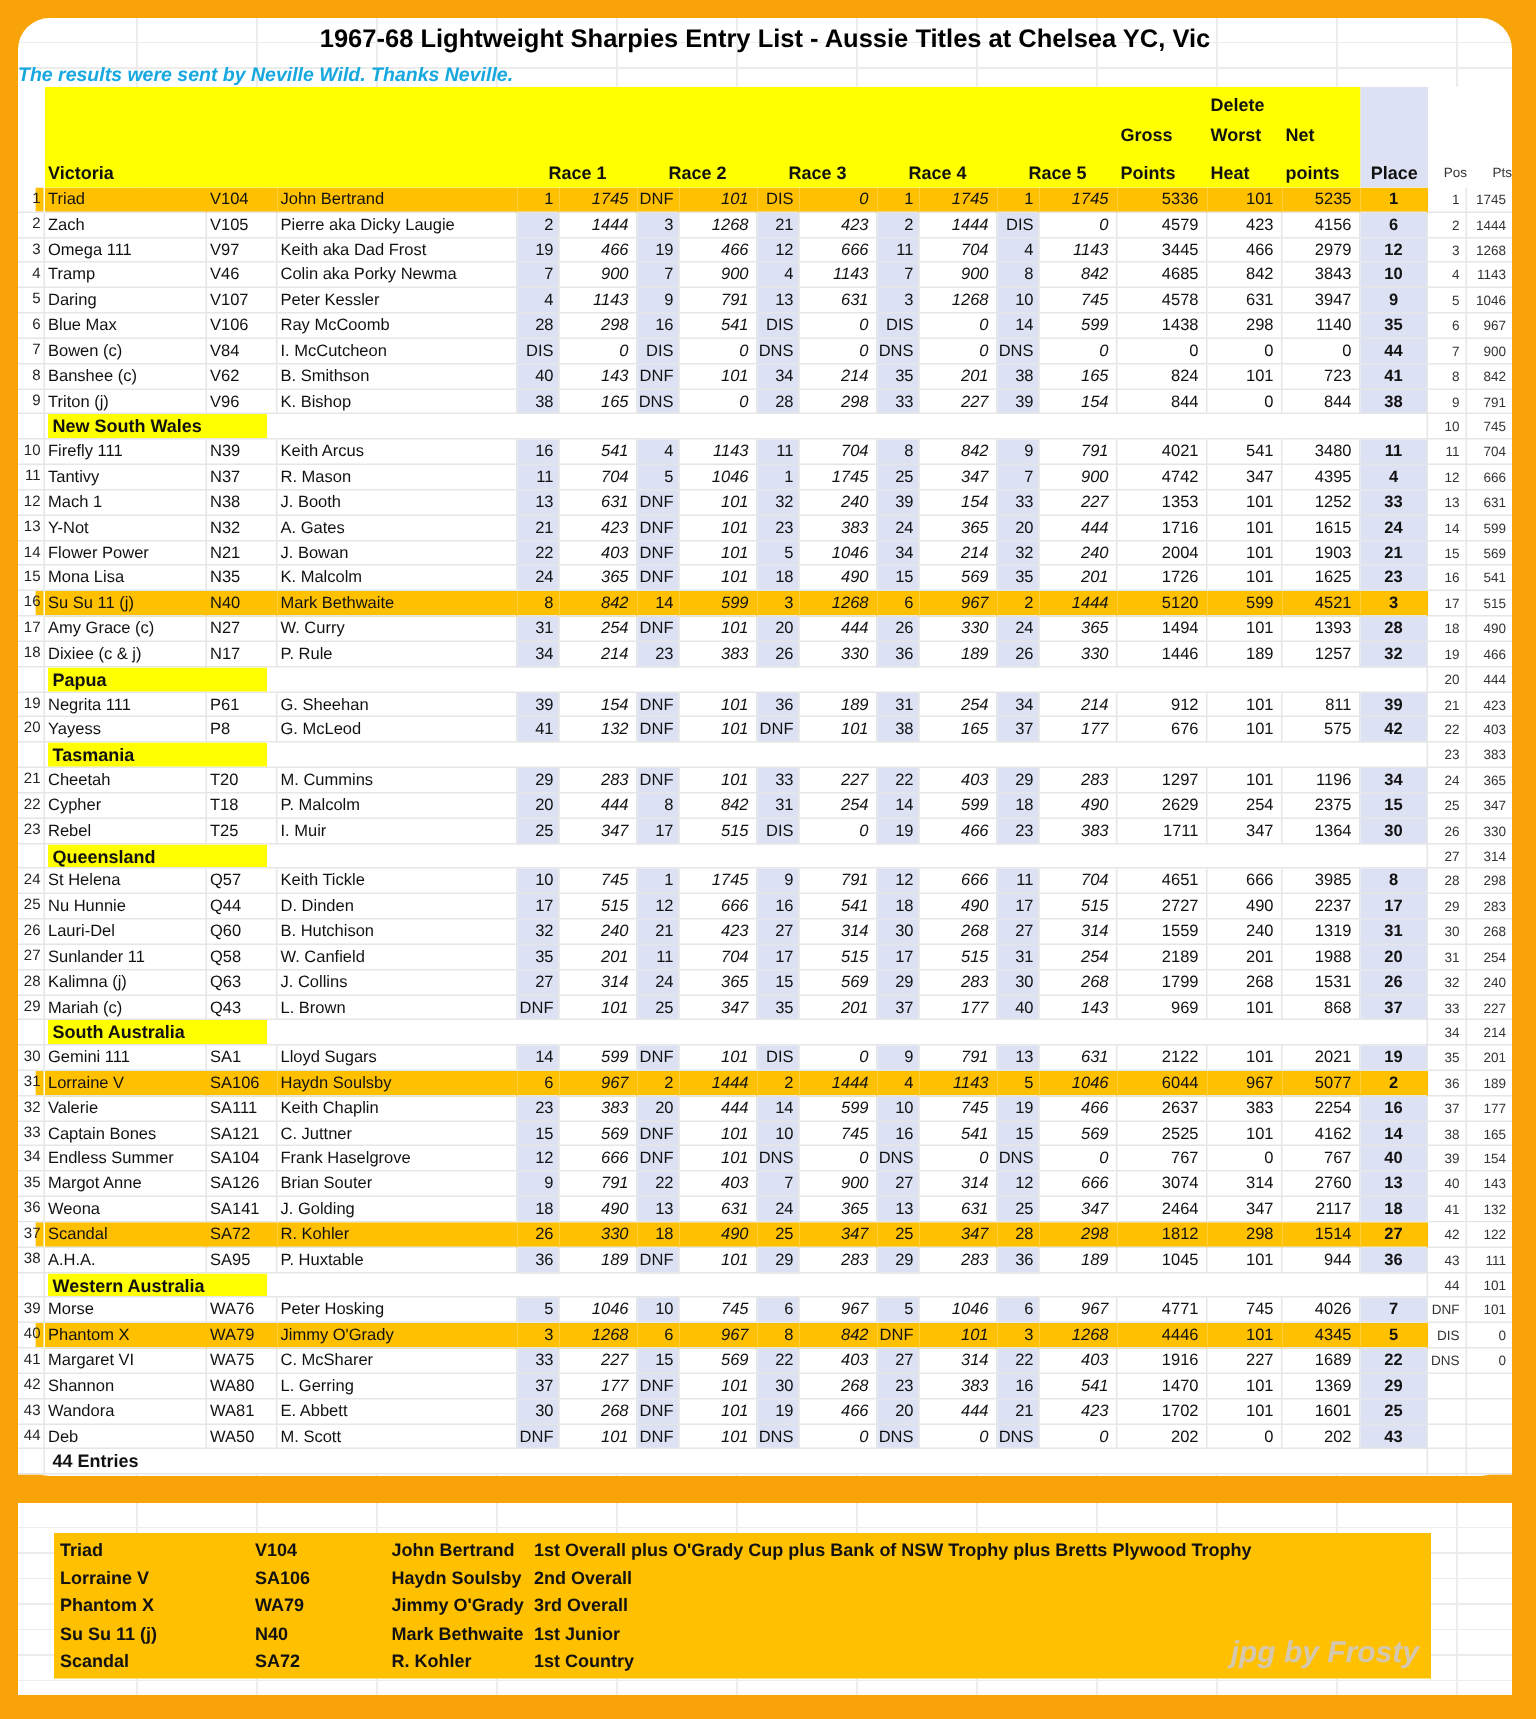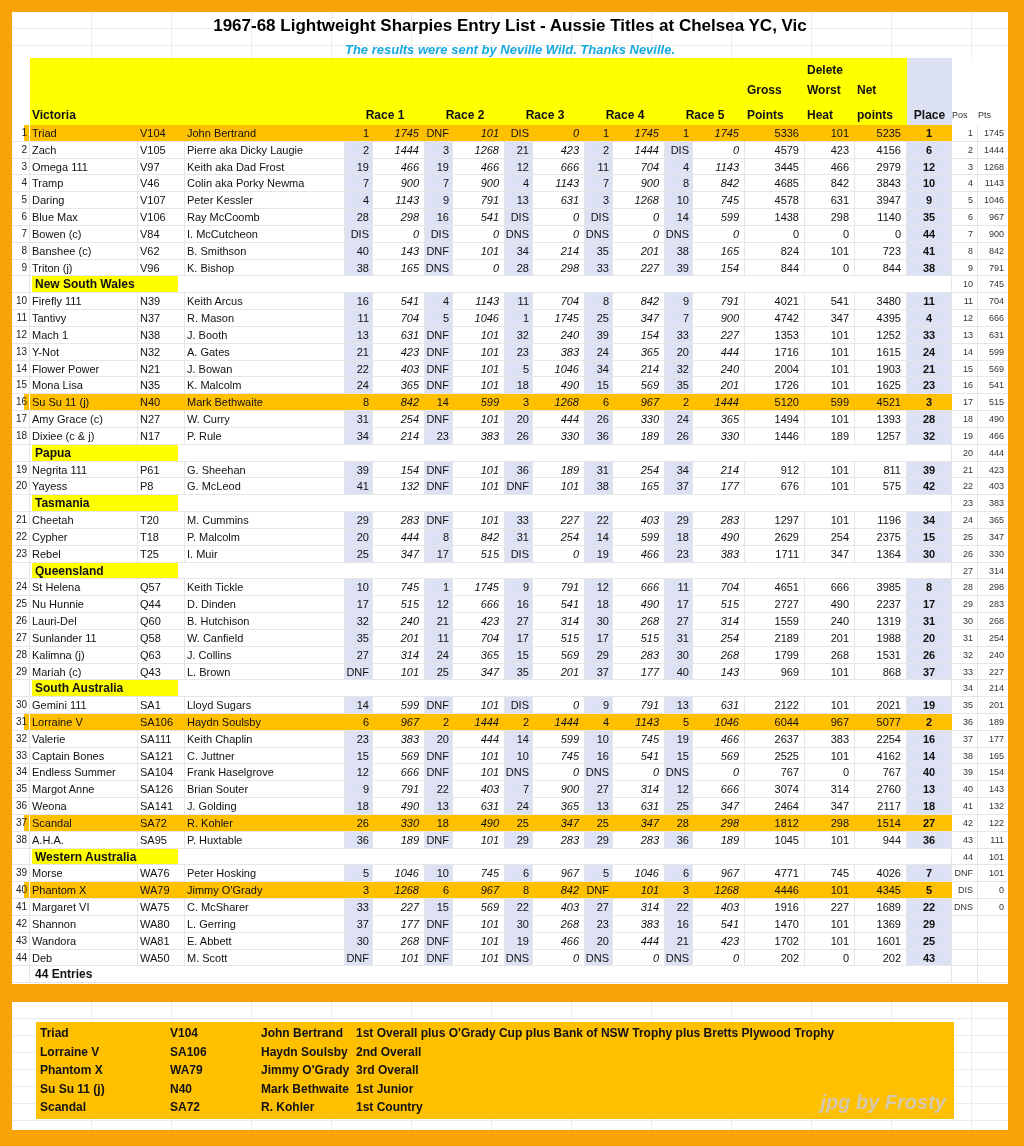--- a/index.html
+++ b/index.html
@@ -2,39 +2,39 @@
 <html><head>
 <meta charset="utf-8">
 <style>
   html,body{margin:0;padding:0;}
   .page{position:relative;width:1024px;height:1146px;background:#F8A408;
         font-family:"Liberation Sans",sans-serif;color:#111;overflow:hidden;}
   .sheet{position:absolute;left:12px;width:996px;background:#fff;
          background-image:
            repeating-linear-gradient(to right, transparent 0 79px, #ececec 79px 80px),
            repeating-linear-gradient(to bottom, transparent 0 16px, #ececec 16px 17px);}
-  .sheet-top{top:12px;height:972px;}
+  .sheet-top{top:12px;height:972px;border-radius:21px;}
   .sheet-bottom{top:1002px;height:128px;}
 
   .title-row{height:28px;display:flex;align-items:center;justify-content:center;}
   .title-row span{font-size:17px;font-weight:bold;color:#000;}
-  .subtitle-row{height:18px;display:flex;align-items:center;justify-content:center;}
+  .subtitle-row{height:18px;display:flex;align-items:center;}
   .subtitle-row span{font-size:13px;font-weight:bold;font-style:italic;color:#17A8DF;}
 
   
   .thead{position:relative;height:67px;background:#fff;}
   .thead .yellow-bg{position:absolute;left:18px;top:0;width:877px;height:67px;background:#FFFF00;}
   .thead .place-bg{position:absolute;left:895px;top:0;width:45px;height:67px;background:#DCE1F4;}
   .hgrid{position:relative;display:grid;
          grid-template-columns:18px 108px 47px 160px 80px 80px 80px 80px 80px 60px 50px 52px 45px 26px 30px;
          grid-template-rows:22px 20px 25px;}
   .hc{font-weight:bold;font-size:12px;line-height:1;align-self:end;padding-bottom:4px;white-space:nowrap;}
   .hc.left{padding-left:2px;}
   .hc.center{text-align:center;}
-  .hc.small{font-size:9px;font-weight:normal;color:#333;text-align:left;padding-bottom:5px;}
+  .hc.small{font-size:9px;font-weight:normal;color:#333;text-align:right;padding-bottom:5px;}
 
   
   .tbody{background:#fff;}
   .row{display:grid;
        grid-template-columns:18px 108px 47px 160px 28px 52px 28px 52px 28px 52px 28px 52px 28px 52px 60px 50px 52px 45px 26px 30px;
        height:16.84px;box-sizing:border-box;}
   .c{font-size:11px;line-height:16.8px;white-space:nowrap;overflow:hidden;box-sizing:border-box;
      border-right:1px solid #e6e6e6;border-bottom:1px solid #e6e6e6;}
   .c.txt{padding-left:2px;}
   .c.num{text-align:right;padding-right:5px;}

